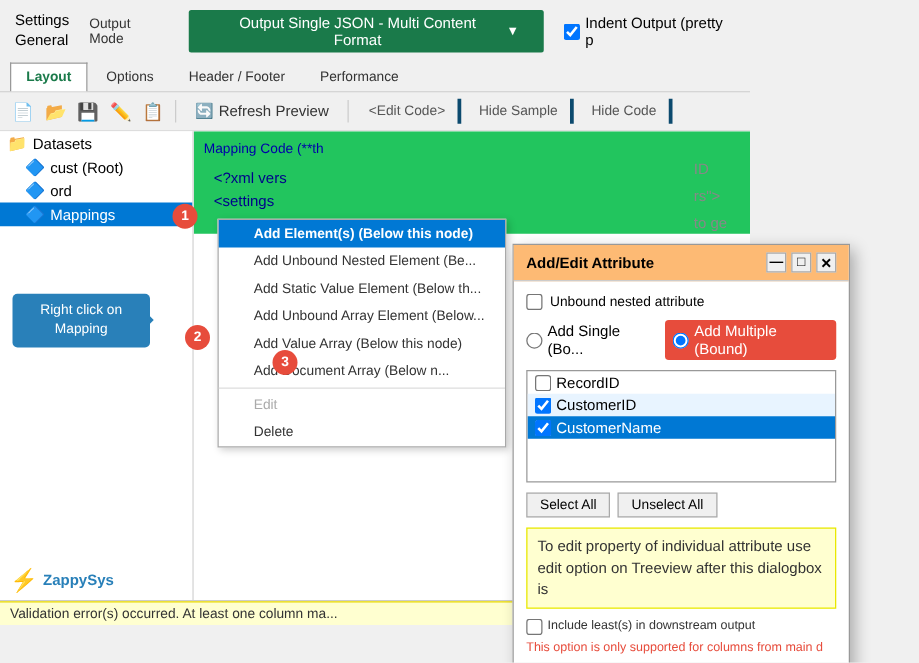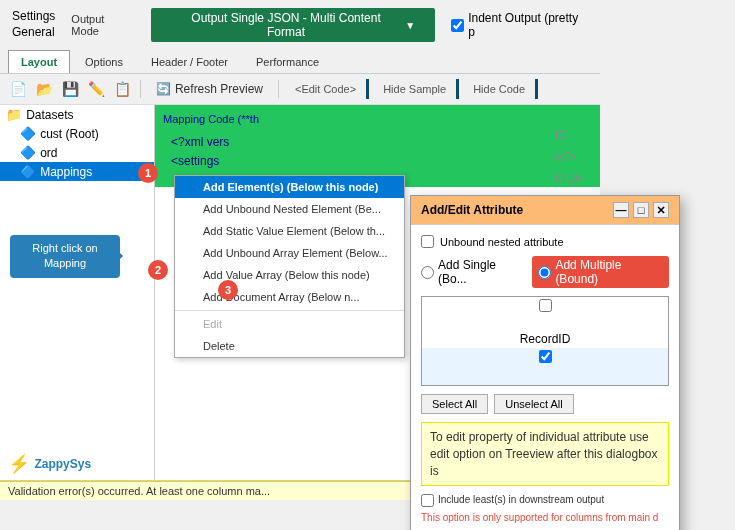--- a/index.html
+++ b/index.html
@@ -63,21 +63,21 @@
     .title-btn { width: 16px; height: 16px; display: flex; align-items: center; justify-content: center; font-size: 11px; cursor: pointer; border: 1px solid #aaa; background: #f0f0f0; }
     .dialog-body { padding: 10px; }
     .dialog-row { margin-bottom: 8px; display: flex; align-items: center; gap: 6px; }
     .dialog-row label { font-size: 11px; display: flex; align-items: center; gap: 4px; }
     .radio-group { display: flex; gap: 8px; margin-bottom: 8px; }
     .radio-option { display: flex; align-items: center; gap: 4px; font-size: 11px; }
     .radio-option.highlighted { background: #e74c3c; color: white; padding: 2px 6px; border-radius: 3px; }
 
     
     .listbox { border: 1px solid #999; width: 100%; height: 90px; overflow-y: auto; font-size: 11px; margin-bottom: 8px; }
-    .listbox-item { padding: 2px 6px; display: flex; align-items: center; gap: 20px; cursor: pointer; flex-direction: column; }
+    .listbox-item { padding: 2px 6px; display: flex; align-items: center; gap: 4px; cursor: pointer; }
     .listbox-item.selected { background: #0078d4; color: white; }
     .listbox-item input[type=checkbox] { width: 13px; height: 13px; }
     .listbox-item.checked-item { background: #e8f4ff; }
 
     .select-btns { display: flex; gap: 6px; margin-bottom: 8px; }
     .small-btn { padding: 3px 10px; font-size: 11px; border: 1px solid #aaa; background: #f0f0f0; cursor: pointer; }
 
     .info-box { background: #ffffd0; border: 1px solid #e8e800; padding: 6px 8px; font-size: 10px; color: #333; margin-bottom: 8px; line-height: 1.4; }
 
     .include-row { display: flex; align-items: flex-start; gap: 4px; margin-bottom: 4px; }

